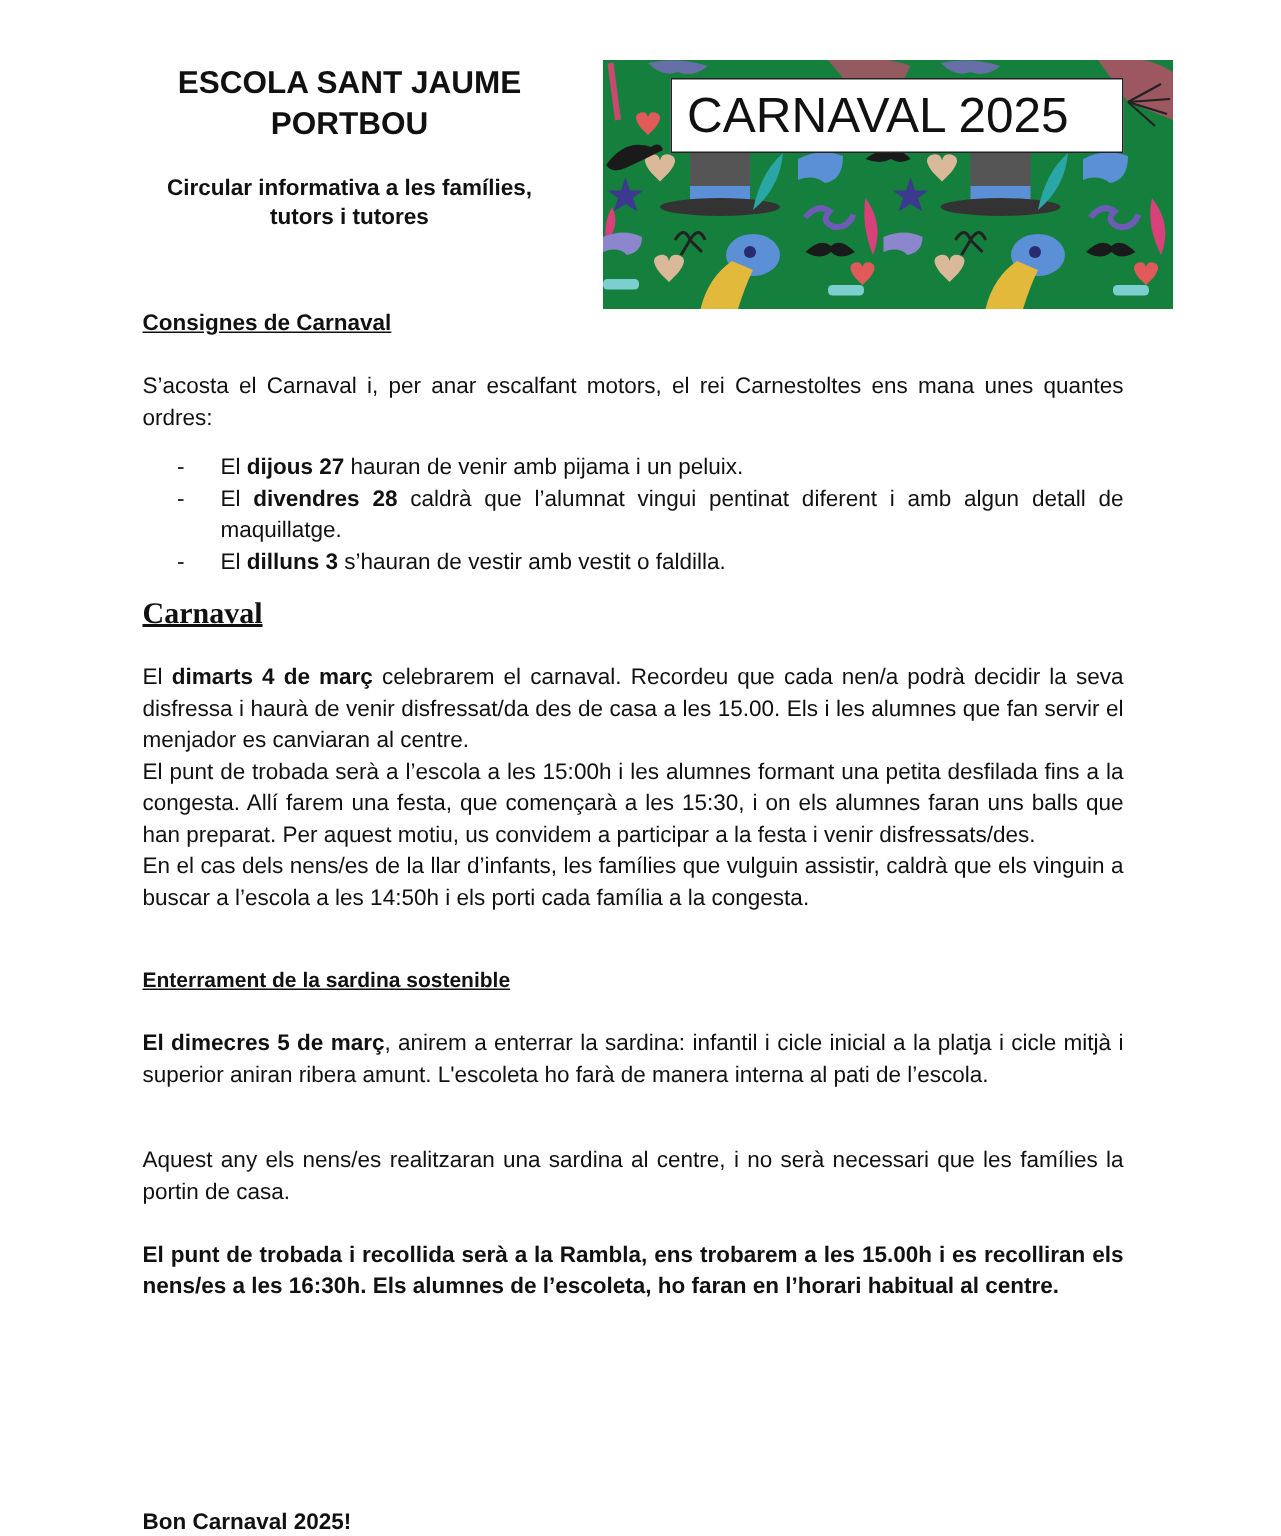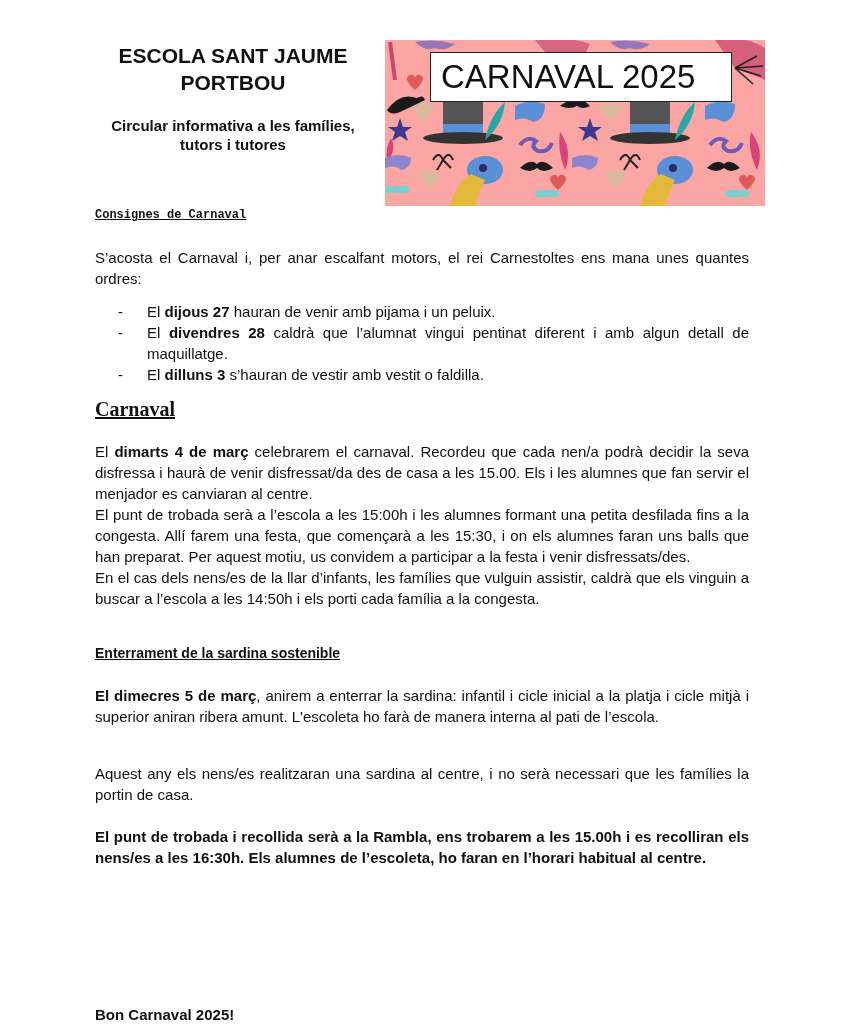--- a/index.html
+++ b/index.html
@@ -4,22 +4,22 @@
 <style>
   html, body { margin: 0; padding: 0; background: #ffffff; }
   body { width: 854px; height: 1024px; position: relative; overflow: hidden;
          font-family: "Liberation Sans", sans-serif; color: #111111; }
   .page { position: absolute; left: 0; top: 0; width: 854px; height: 1024px; border-radius: 20px; }
 
   .header-left { position: absolute; left: 88px; top: 42px; width: 290px; text-align: center; }
   .school-name { font-weight: bold; font-size: 21px; line-height: 27px; margin: 0; }
   .subtitle { font-weight: bold; font-size: 15px; line-height: 19px; margin: 20px 0 0 0; }
 
-  .banner { position: absolute; left: 385px; top: 40px; width: 380px; height: 166px; overflow: hidden;
-            background: #fca5a5; }
+  .banner { position: absolute; left: 402px; top: 40px; width: 380px; height: 166px; overflow: hidden;
+            background: #15803d; }
   .banner svg { position: absolute; left: 0; top: 0; }
   .banner-title-box { position: absolute; left: 45px; top: 12px; width: 302px; height: 50px;
             background: #ffffff; border: 1.5px solid #222; box-sizing: border-box;
             font-size: 33px; line-height: 48px; padding-left: 10px; white-space: nowrap; color: #111; }
 
   .content { position: absolute; left: 95px; width: 654px; font-size: 15px; line-height: 21px; }
   .section-heading { font-weight: bold; text-decoration: underline; margin: 0; }
   p { margin: 0; text-align: justify; }
   .bold { font-weight: bold; }
 
@@ -124,21 +124,21 @@
       </g>
 
       <rect x="0" y="146" width="24" height="7" rx="3" fill="#7ccfcf"></rect>
       <rect x="150" y="150" width="24" height="7" rx="3" fill="#7ccfcf"></rect>
       <rect x="340" y="150" width="24" height="7" rx="3" fill="#7ccfcf"></rect>
     </svg>
     <div class="banner-title-box">CARNAVAL 2025</div>
   </div>
 
   <div class="content" style="top:205px">
-    <h2 class="section-heading" style="font-size:12px;font-family:Liberation Mono, monospace;">Consignes de Carnaval</h2>
+    <h2 class="section-heading" style="font-size:15px;">Consignes de Carnaval</h2>
     <p style="margin-top:21px">S’acosta el Carnaval i, per anar escalfant motors, el rei Carnestoltes ens mana unes quantes ordres:</p>
     <ul class="list" style="margin-top:12px">
       <li>
         <span class="dash">-</span>
         <span>El </span><span class="bold">dijous 27</span><span> hauran de venir amb pijama i un peluix.</span>
       </li>
       <li>
         <span class="dash">-</span>
         <span>El </span><span class="bold">divendres 28</span><span> caldrà que l’alumnat vingui pentinat diferent i amb algun detall de maquillatge.</span>
       </li>

